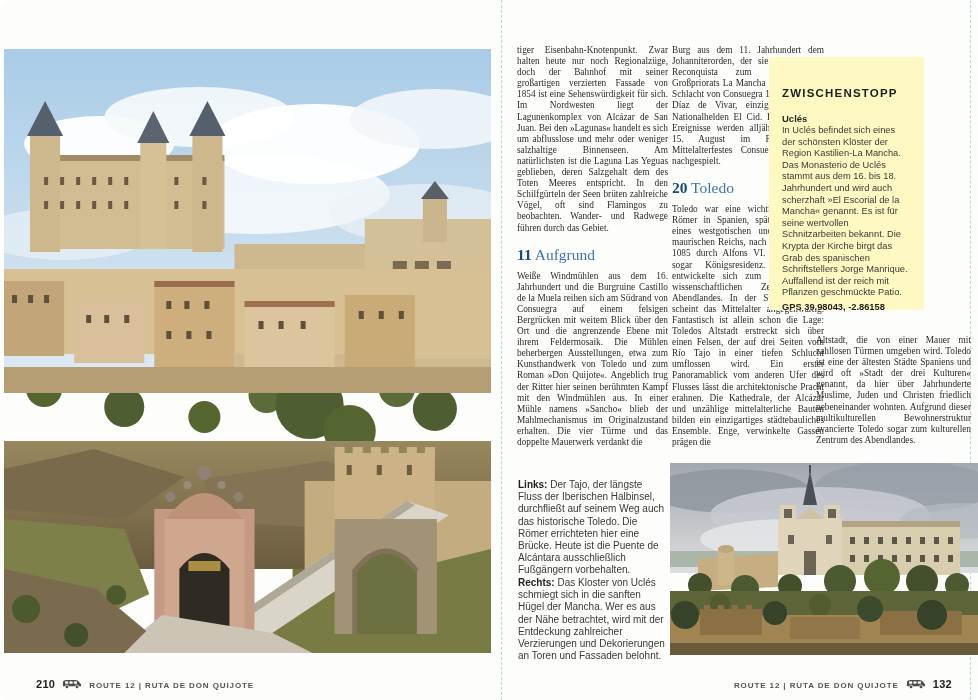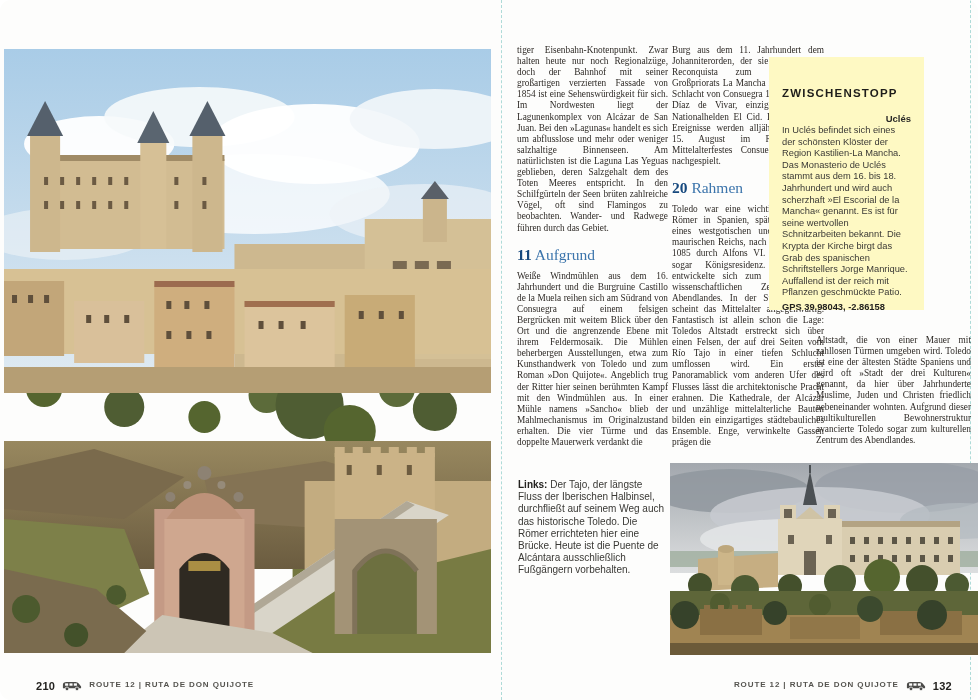--- a/index.html
+++ b/index.html
@@ -20,32 +20,32 @@
   .col2{left:672px;top:45px;width:152px;}
   .col3{left:816px;top:335px;width:155px;}
   h2.entry{margin:12px 0 8px 0;font-size:15.5px;line-height:17px;font-weight:normal;}
   h2.entry .num{font-weight:bold;color:#17497e;}
   h2.entry .hname{color:#3b74ab;}
 
   .stopbox{position:absolute;z-index:2;left:769px;top:57px;width:155px;height:253px;
            background:#fef9c3;box-sizing:border-box;padding:30px 13px;
            font-family:"Liberation Sans", sans-serif;}
   .stopbox .box-title{font-size:11.5px;font-weight:bold;letter-spacing:1.2px;color:#1e1d1a;margin:0 0 14px 0;}
-  .stopbox .box-subtitle{font-size:9.5px;font-weight:bold;color:#2b2a27;margin:0 0 1px 0;text-align:right;}
+  .stopbox .box-subtitle{font-size:9.5px;font-weight:bold;color:#2b2a27;margin:0 0 1px 0;}
   .stopbox .box-body{font-size:9.3px;line-height:11.6px;color:#3a3935;margin:0;}
   .stopbox .box-gps{font-size:9.3px;line-height:12px;font-weight:bold;color:#23221f;margin:2px 0 0 0;}
 
   .caption{position:absolute;z-index:2;width:150px;font-family:"Liberation Sans", sans-serif;
            font-size:10px;line-height:12.2px;color:#393834;}
   .caption .cap-label{font-weight:bold;color:#23221f;}
   .cap1{left:518px;top:479px;}
   .cap2{left:518px;top:577px;}
 
-  .footer{position:absolute;z-index:2;top:672px;height:18px;display:flex;align-items:flex-start;gap:7px;
-          font-family:"Liberation Sans", sans-serif;margin-top:8px;}
+  .footer{position:absolute;z-index:2;top:672px;height:18px;display:flex;align-items:flex-end;gap:7px;
+          font-family:"Liberation Sans", sans-serif;}
   .footer-left{left:36px;}
   .footer-right{left:700px;width:252px;justify-content:flex-end;}
   .page-num{font-size:11px;font-weight:bold;color:#23221f;letter-spacing:.3px;}
   .route-label{font-size:8px;letter-spacing:.9px;color:#55544f;font-weight:bold;}
   .van-icon{width:20px;height:12px;flex:0 0 auto;}
 </style>
 </head>
 <body>
 
 <div class="spread">
@@ -190,40 +190,44 @@
   </section>
 
   <div class="col col1">
     <p>tiger Eisenbahn-Knotenpunkt. Zwar halten heute nur noch Regionalzüge, doch der Bahnhof mit seiner großartigen verzierten Fassade von 1854 ist eine Sehenswürdigkeit für sich. Im Nordwesten liegt der Lagunenkomplex von Alcázar de San Juan. Bei den »Lagunas« handelt es sich um abflusslose und mehr oder weniger salzhaltige Binnenseen. Am natürlichsten ist die Laguna Las Yeguas geblieben, deren Salzgehalt dem des Toten Meeres entspricht. In den Schilfgürteln der Seen brüten zahlreiche Vögel, oft sind Flamingos zu beobachten. Wander- und Radwege führen durch das Gebiet.</p>
     <h2 class="entry"><span class="num">11</span> <span class="hname">Aufgrund</span></h2>
     <p>Weiße Windmühlen aus dem 16. Jahrhundert und die Burgruine Castillo de la Muela reihen sich am Südrand von Consuegra auf einem felsigen Bergrücken mit weitem Blick über den Ort und die angrenzende Ebene mit ihrem Feldermosaik. Die Mühlen beherbergen Ausstellungen, etwa zum Kunsthandwerk von Toledo und zum Roman »Don Quijote«. Angeblich trug der Ritter hier seinen berühmten Kampf mit den Windmühlen aus. In einer Mühle namens »Sancho« blieb der Mahlmechanismus im Originalzustand erhalten. Die vier Türme und das doppelte Mauerwerk verdankt die</p>
   </div>
 
   <div class="col col2">
     <p>Burg aus dem 11. Jahrhundert dem Johanniterorden, der sie während der Reconquista zum Sitz seines Großpriorats La Mancha machte. In der Schlacht von Consuegra 1097 fiel Diego Díaz de Vivar, einziger Sohn des Nationalhelden El Cid. Die damaligen Ereignisse werden alljährlich um den 15. August im Rahmen des Mittelalterfestes Consuegra Medieval nachgespielt.</p>
-    <h2 class="entry"><span class="num">20</span> <span class="hname">Rahmen</span></h2>
+    <h2 class="entry"><span class="num">20</span> <span class="hname">Toledo</span></h2>
     <p>Toledo war eine wichtige Stadt der Römer in Spanien, später Hauptstadt eines westgotischen und dann eines maurischen Reichs, nach der Eroberung 1085 durch Alfons VI. von Kastilien sogar Königsresidenz. Die Stadt entwickelte sich zum geistigen und wissenschaftlichen Zentrum des Abendlandes. In der Stadt am Tajo scheint das Mittelalter allgegenwärtig. Fantastisch ist allein schon die Lage: Toledos Altstadt erstreckt sich über einen Felsen, der auf drei Seiten vom Río Tajo in einer tiefen Schlucht umflossen wird. Ein erster Panoramablick vom anderen Ufer des Flusses lässt die architektonische Pracht erahnen. Die Kathedrale, der Alcázar und unzählige mittelalterliche Bauten bilden ein einzigartiges städtebauliches Ensemble. Enge, verwinkelte Gassen prägen die</p>
   </div>
 
   <aside class="stopbox">
     <p class="box-title">ZWISCHENSTOPP</p>
     <p class="box-subtitle">Uclés</p>
     <p class="box-body">In Uclés befindet sich eines der schönsten Klöster der Region Kastilien-La Mancha. Das Monasterio de Uclés stammt aus dem 16. bis 18. Jahrhundert und wird auch scherzhaft »El Escorial de la Mancha« genannt. Es ist für seine wertvollen Schnitzarbeiten bekannt. Die Krypta der Kirche birgt das Grab des spanischen Schriftstellers Jorge Manrique. Auffallend ist der reich mit Pflanzen geschmückte Patio.</p>
     <p class="box-gps">GPS 39.98043, -2.86158</p>
   </aside>
 
   <div class="col col3">
     <p>Altstadt, die von einer Mauer mit zahllosen Türmen umgeben wird. Toledo ist eine der ältesten Städte Spaniens und wird oft »Stadt der drei Kulturen« genannt, da hier über Jahrhunderte Muslime, Juden und Christen friedlich nebeneinander wohnten. Aufgrund dieser multikulturellen Bewohnerstruktur avancierte Toledo sogar zum kulturellen Zentrum des Abendlandes.</p>
   </div>
 
   <div class="caption cap1">
     <span class="cap-label">Links:</span>
     <span>Der Tajo, der längste Fluss der Iberischen Halbinsel, durchfließt auf seinem Weg auch das historische Toledo. Die Römer errichteten hier eine Brücke. Heute ist die Puente de Alcántara ausschließlich Fußgängern vorbehalten.</span>
   </div>
 
+  <div class="caption cap2">
+    <span class="cap-label">Rechts:</span>
+    <span>Das Kloster von Uclés schmiegt sich in die sanften Hügel der Mancha. Wer es aus der Nähe betrachtet, wird mit der Entdeckung zahlreicher Verzierungen und Dekorierungen an Toren und Fassaden belohnt.</span>
+  </div>
 
   <section class="photo photo-right">
     <svg width="308" height="192" viewBox="0 0 308 192" preserveAspectRatio="none">
       <defs>
         <linearGradient id="sky2" x1="0" y1="0" x2="0" y2="1">
           <stop offset="0" stop-color="#a3a8ae"></stop>
             <stop offset="1" stop-color="#dcdedf"></stop>
         </linearGradient>
       </defs>
       <rect x="0" y="0" width="308" height="110" fill="url(#sky2)"></rect>

